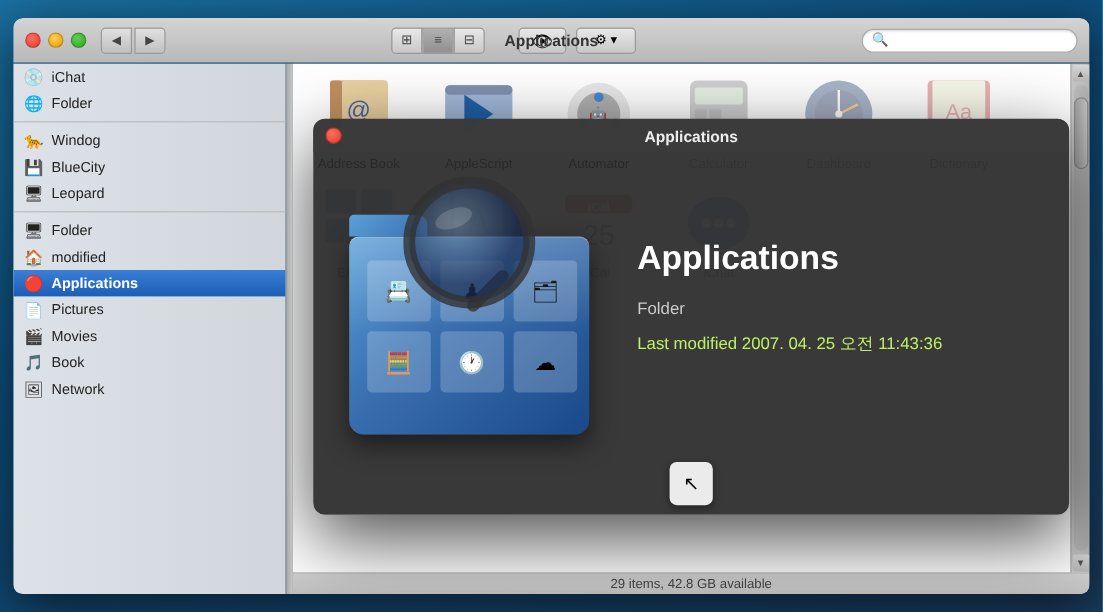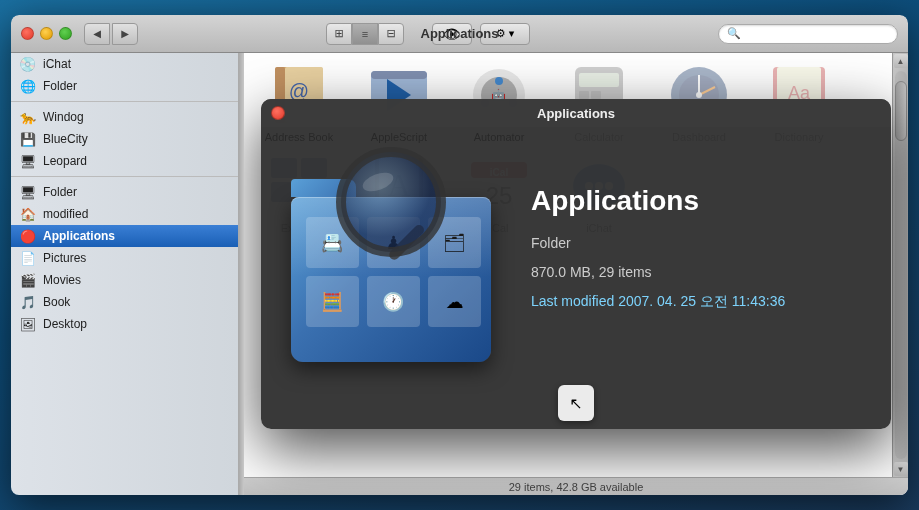--- a/index.html
+++ b/index.html
@@ -344,21 +344,21 @@
 
     .popup-detail {
       font-size: 14px;
       color: #ccc;
       margin-bottom: 8px;
       line-height: 1.5;
     }
 
     .popup-detail.kind { color: #ccc; }
     .popup-detail.size { color: #ccc; }
-    .popup-detail.modified { color: #7dd3fc; }
+    .popup-detail.modified { color: #bef264; }
 
     
     .icon-idisk { color: #4488dd; }
     .icon-network { color: #888; }
   </style>
 </head>
 <body>
 
 <div class="finder-window">
 
@@ -448,21 +448,21 @@
         <span>Movies</span>
       </div>
 
       <div class="sidebar-item">
         <span class="sidebar-icon" style="font-size:13px;">🎵</span>
         <span>Book</span>
       </div>
 
       <div class="sidebar-item">
         <span class="sidebar-icon" style="font-size:13px;">🖼</span>
-        <span>Desktop</span>
+        <span>Network</span>
       </div>
     </div>
 
     <div class="resize-handle"></div>
 
     <div class="main-content">
       <div class="icons-grid">
 
         <div class="app-icon">
           <div class="app-icon-img">
@@ -642,23 +642,20 @@
                     <ellipse cx="42" cy="35" rx="16" ry="8" fill="rgba(255,255,255,0.15)" transform="rotate(-20,42,35)"></ellipse>
                   </svg>
                 </div>
               </div>
             </div>
             <div class="popup-info">
               <div class="popup-app-name">Applications</div>
               <div class="popup-detail kind">
                 <span>Folder</span>
               </div>
-              <div class="popup-detail size">
-                <span>870.0 MB, 29 items</span>
-              </div>
               <div class="popup-detail modified">
                 <span>Last modified 2007. 04. 25 오전 11:43:36</span>
               </div>
             </div>
           </div>
 
           <div style="display:flex;justify-content:center;padding:8px 0;">
             <div style="width:36px;height:36px;background:rgba(255,255,255,0.9);border-radius:6px;display:flex;align-items:center;justify-content:center;font-size:16px;box-shadow:0 2px 6px rgba(0,0,0,0.4);">↖</div>
           </div>
         </div>

